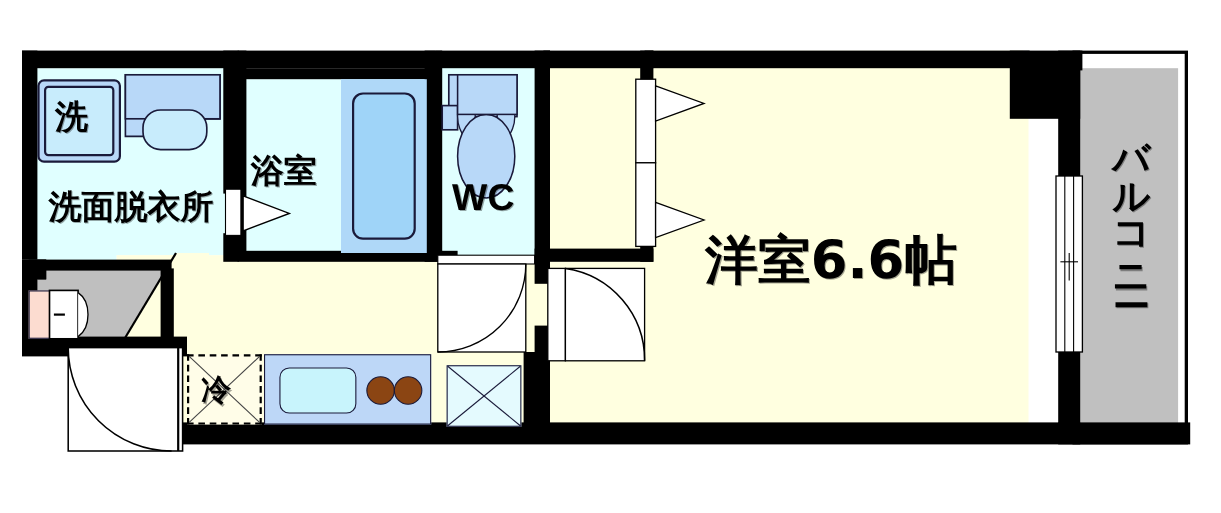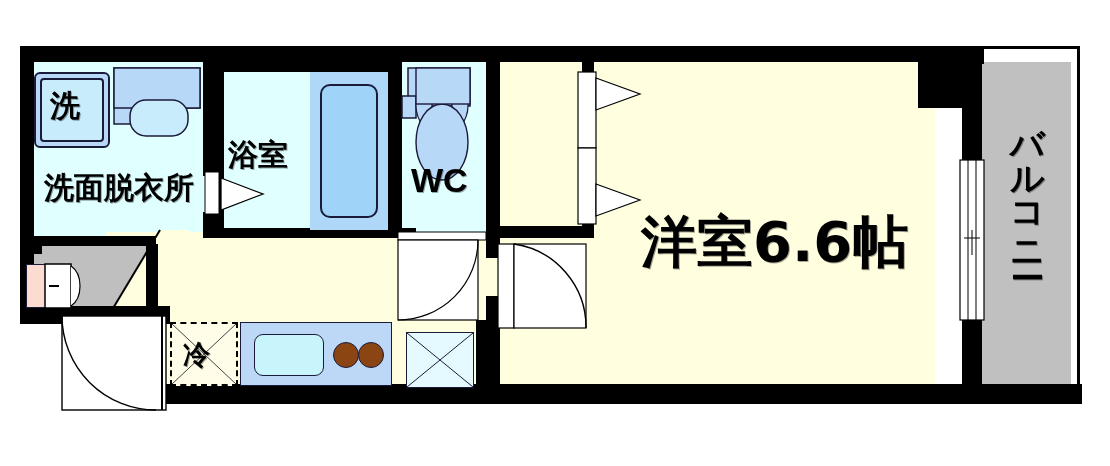--- a/index.html
+++ b/index.html
@@ -177,18 +177,18 @@
     <line x1="12" y1="70" x2="12" y2="95" stroke="#000" stroke-width="1"></line>
   </svg>
 
   <div class="lbl" style="left:44px;top:168px;font-size:30px;letter-spacing:0px;">洗面脱衣所</div>
 
   <div class="lbl" style="left:228px;top:135px;font-size:30px;">浴室</div>
 
   <div class="lbl" style="left:411px;top:161px;font-size:34px;font-family:'Liberation Sans',sans-serif;">WC</div>
 
 
-  <div class="lbl" style="left:641px;top:205px;font-size:56px;">洋室6.6帖</div>
+  <div class="lbl" style="left:641px;top:205px;font-size:48px;">洋室6.6帖</div>
 
   <div class="lbl vlbl" style="left:1005px;top:105px;font-size:34px;">バルコニー</div>
 
 
 </div>
 
 </body></html>

